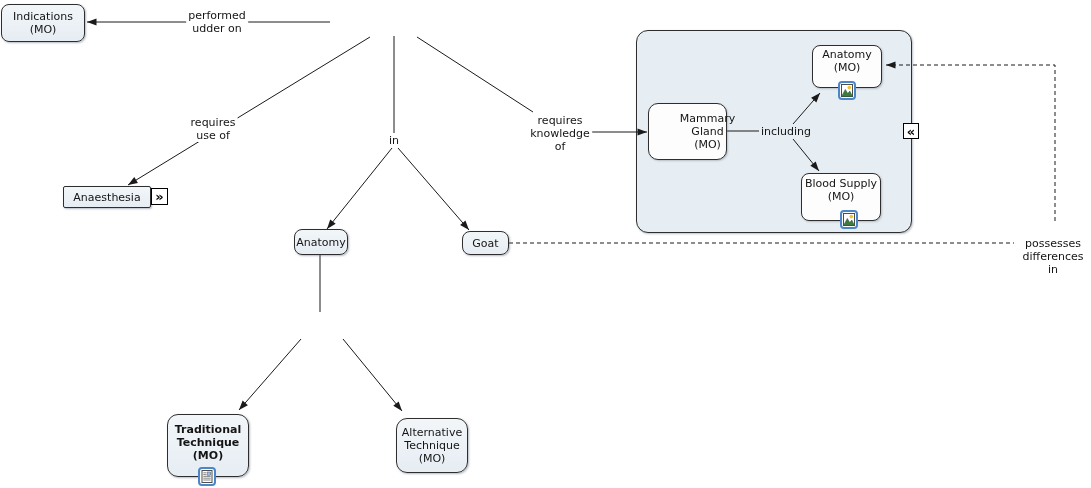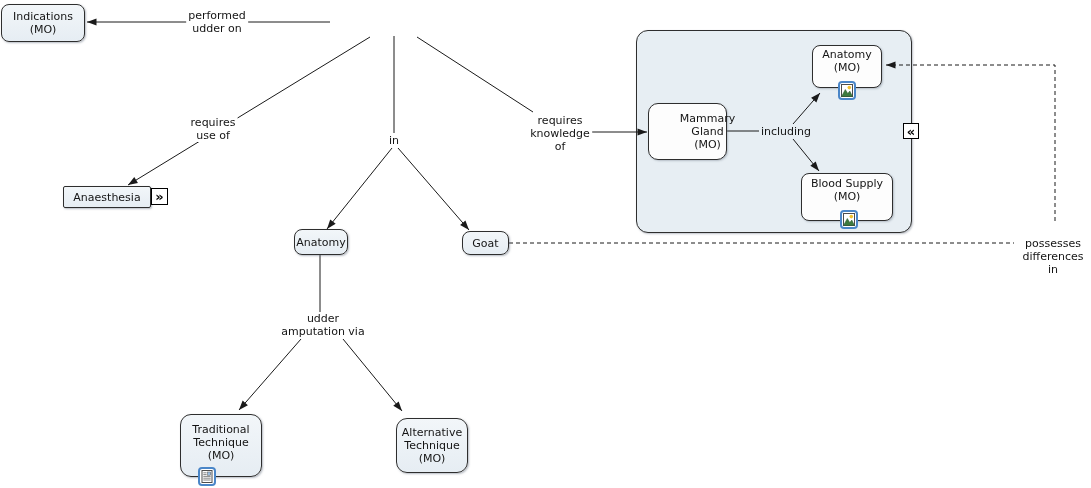--- a/index.html
+++ b/index.html
@@ -35,25 +35,25 @@
     left:636px;top:30px;width:276px;height:203px;
     border:1px solid var(--node-border);border-radius:12px;
     background:var(--container-fill);
     box-shadow:1px 1px 2px rgba(110,120,135,.45);
   }
   .n-indications{left:1px;top:4px;width:84px;height:38px;}
   .n-udder{left:330px;top:10px;width:128px;height:26px;}
   .n-anaesthesia{left:63px;top:186px;width:88px;height:22px;border-radius:2px;}
   .n-cattle{left:294px;top:229px;width:54px;height:26px;}
   .n-goat{left:462px;top:231px;width:47px;height:24px;}
-  .n-traditional{left:180px;top:414px;width:82px;height:63px;border-radius:11px;padding-bottom:6px;}
+  .n-traditional{left:167px;top:414px;width:82px;height:63px;border-radius:11px;padding-bottom:6px;font-weight:bold;}
   .n-alternative{left:396px;top:418px;width:72px;height:55px;border-radius:11px;}
   .n-mammary{left:648px;top:103px;width:79px;height:57px;border-radius:10px;padding-left:40px;}
   .n-anatomy{left:812px;top:45px;width:70px;height:43px;padding-bottom:12px;}
-  .n-blood{left:801px;top:173px;width:92px;height:48px;padding-bottom:14px;}
+  .n-blood{left:801px;top:173px;width:80px;height:48px;padding-bottom:14px;}
   .edge-label{
     position:absolute;z-index:4;transform:translate(-50%,-50%);
     text-align:center;line-height:13px;white-space:pre-line;padding:0 2px;
   }
   .l-performed{left:217px;top:22px;background:var(--canvas-bg);}
   .l-requires-use{left:213px;top:129px;background:var(--canvas-bg);}
   .l-in{left:394px;top:140px;background:var(--canvas-bg);padding:0 4px;}
   .l-requires-knowledge{left:560px;top:133px;background:var(--canvas-bg);}
   .l-via{left:323px;top:325px;background:var(--canvas-bg);}
   .l-including{left:786px;top:131px;}
@@ -126,22 +126,20 @@
 (MO)</div>
 
   <div class="edge-label l-performed">performed
 udder on</div>
   <div class="edge-label l-requires-use">requires
 use of</div>
   <div class="edge-label l-in">in</div>
   <div class="edge-label l-requires-knowledge">requires
 knowledge
 of</div>
-  <div class="edge-label l-via">udder
-amputation via</div>
   <div class="edge-label l-including">including</div>
   <div class="edge-label l-possesses">possesses
 differences
 in</div>
 
   <div class="chev-icon i-anaesthesia-link">
     <span>»</span>
   </div>
   <div class="chev-icon i-container-collapse">
     <span>«</span>

